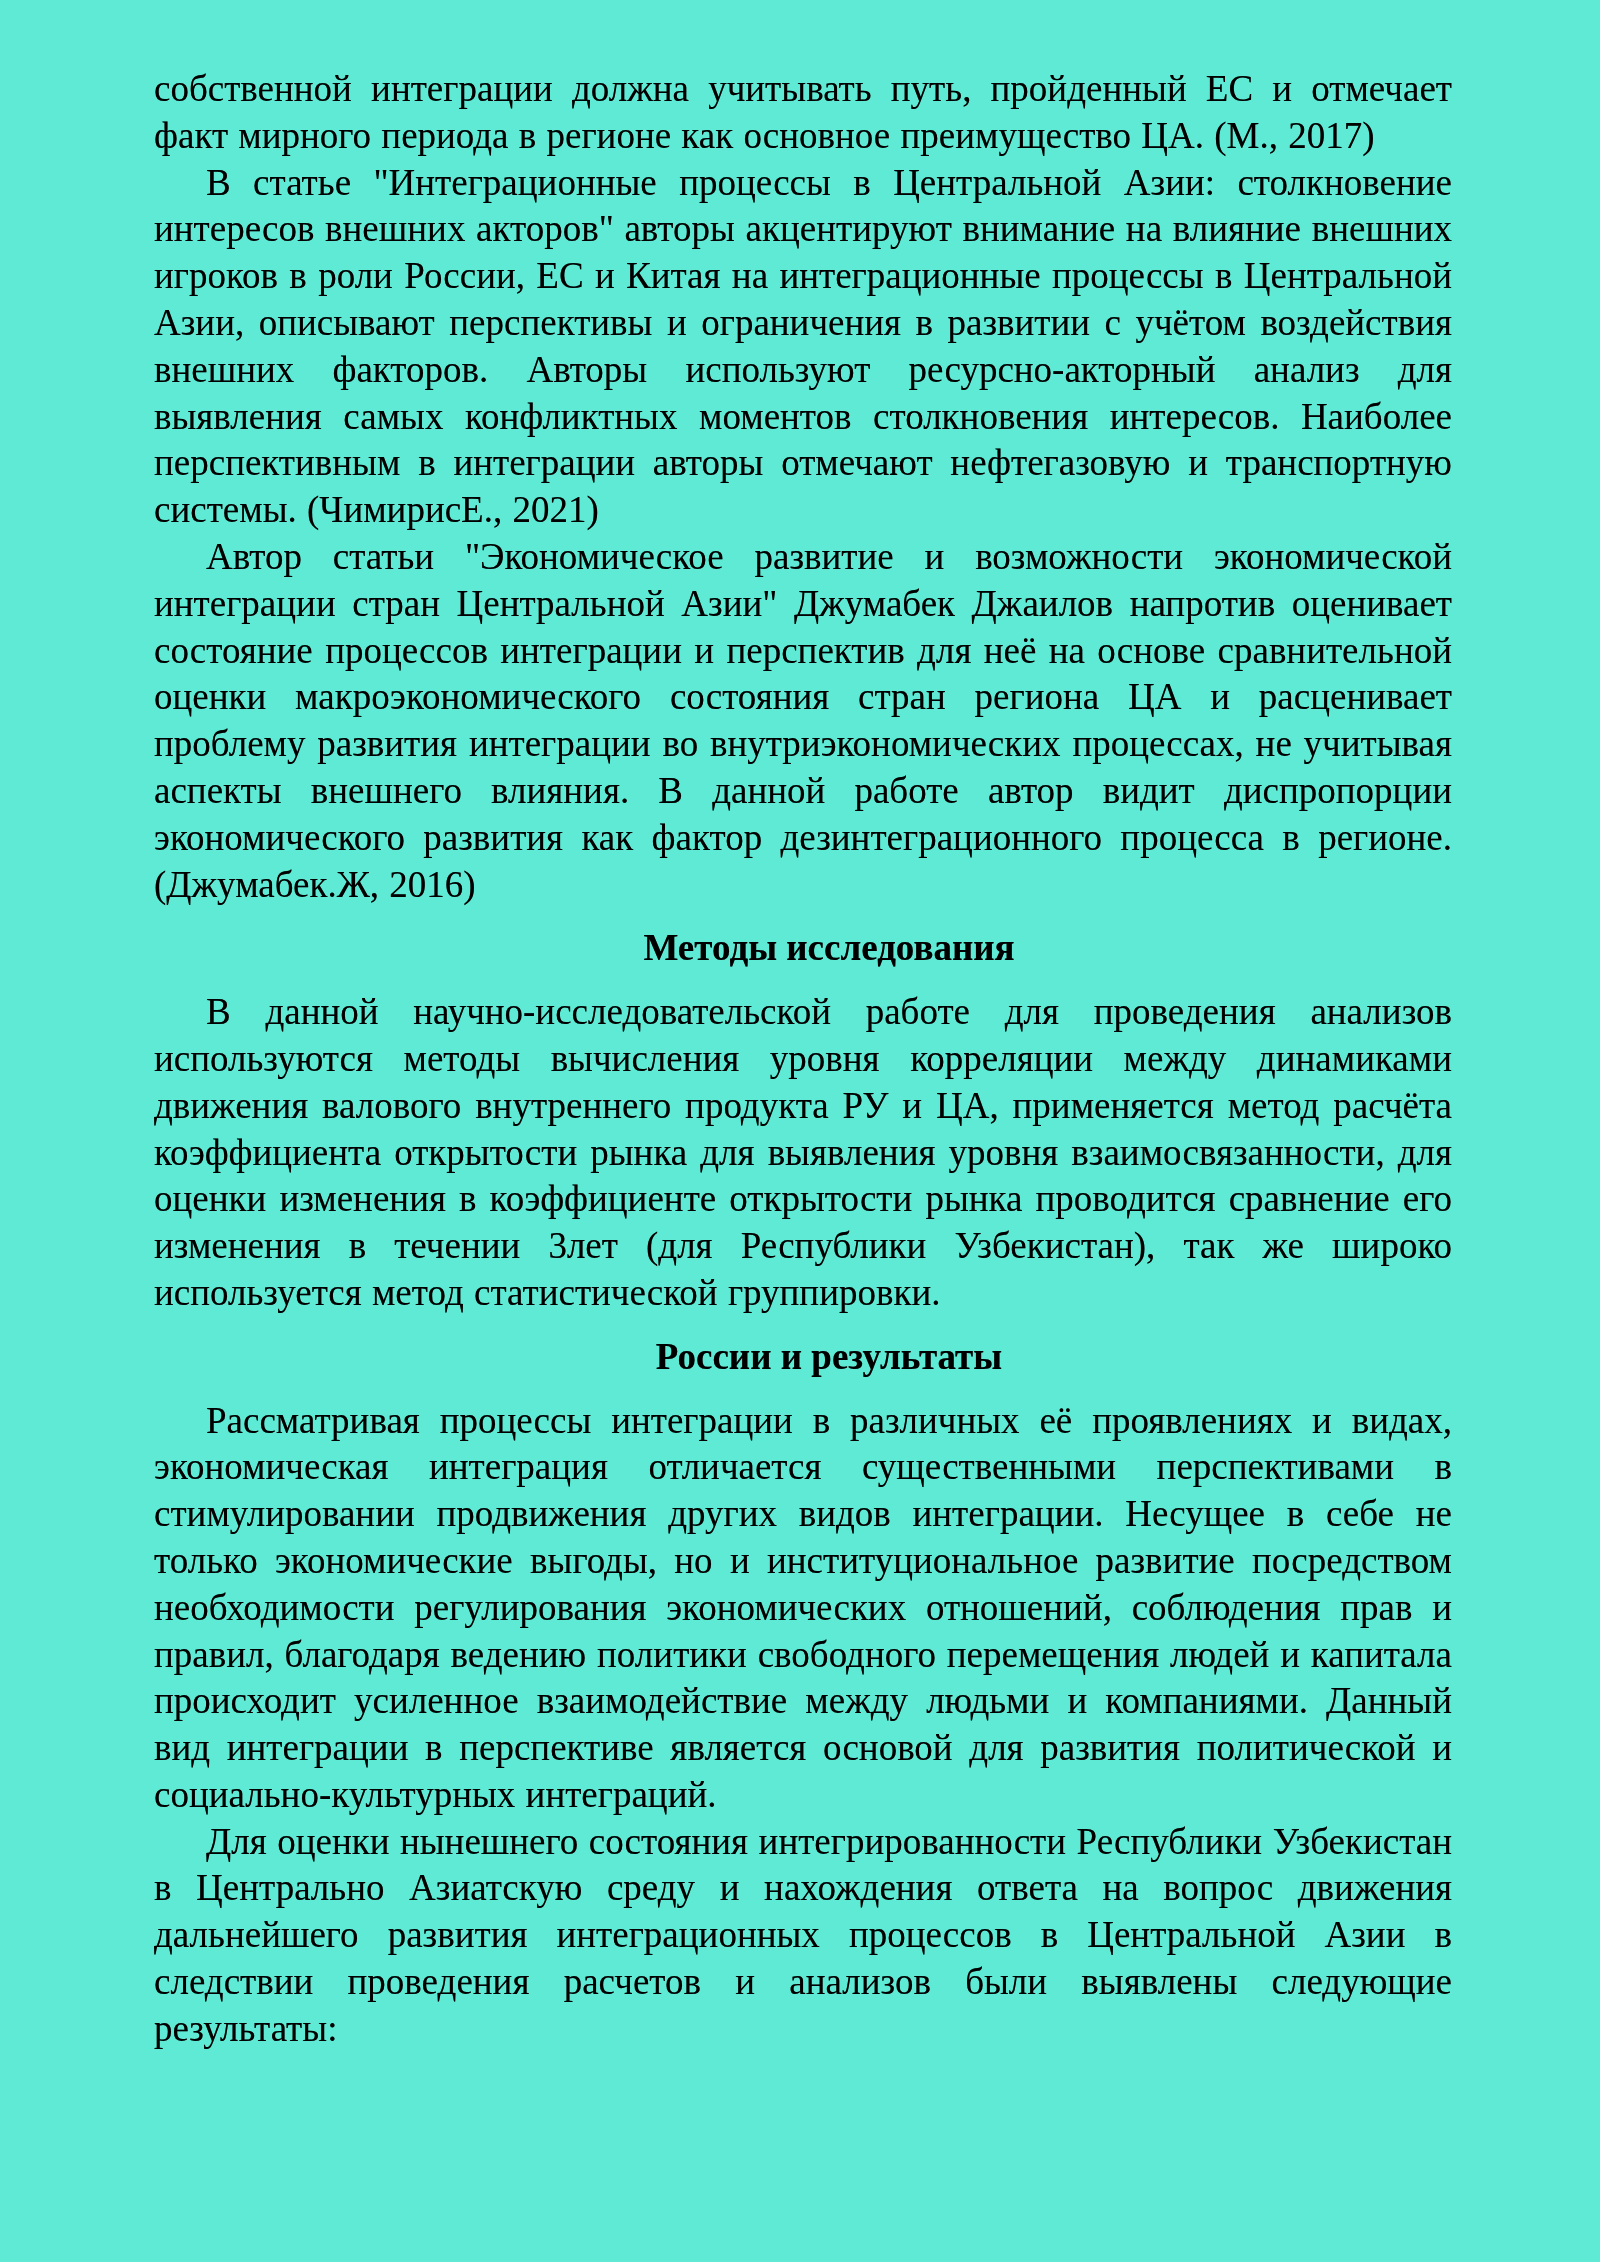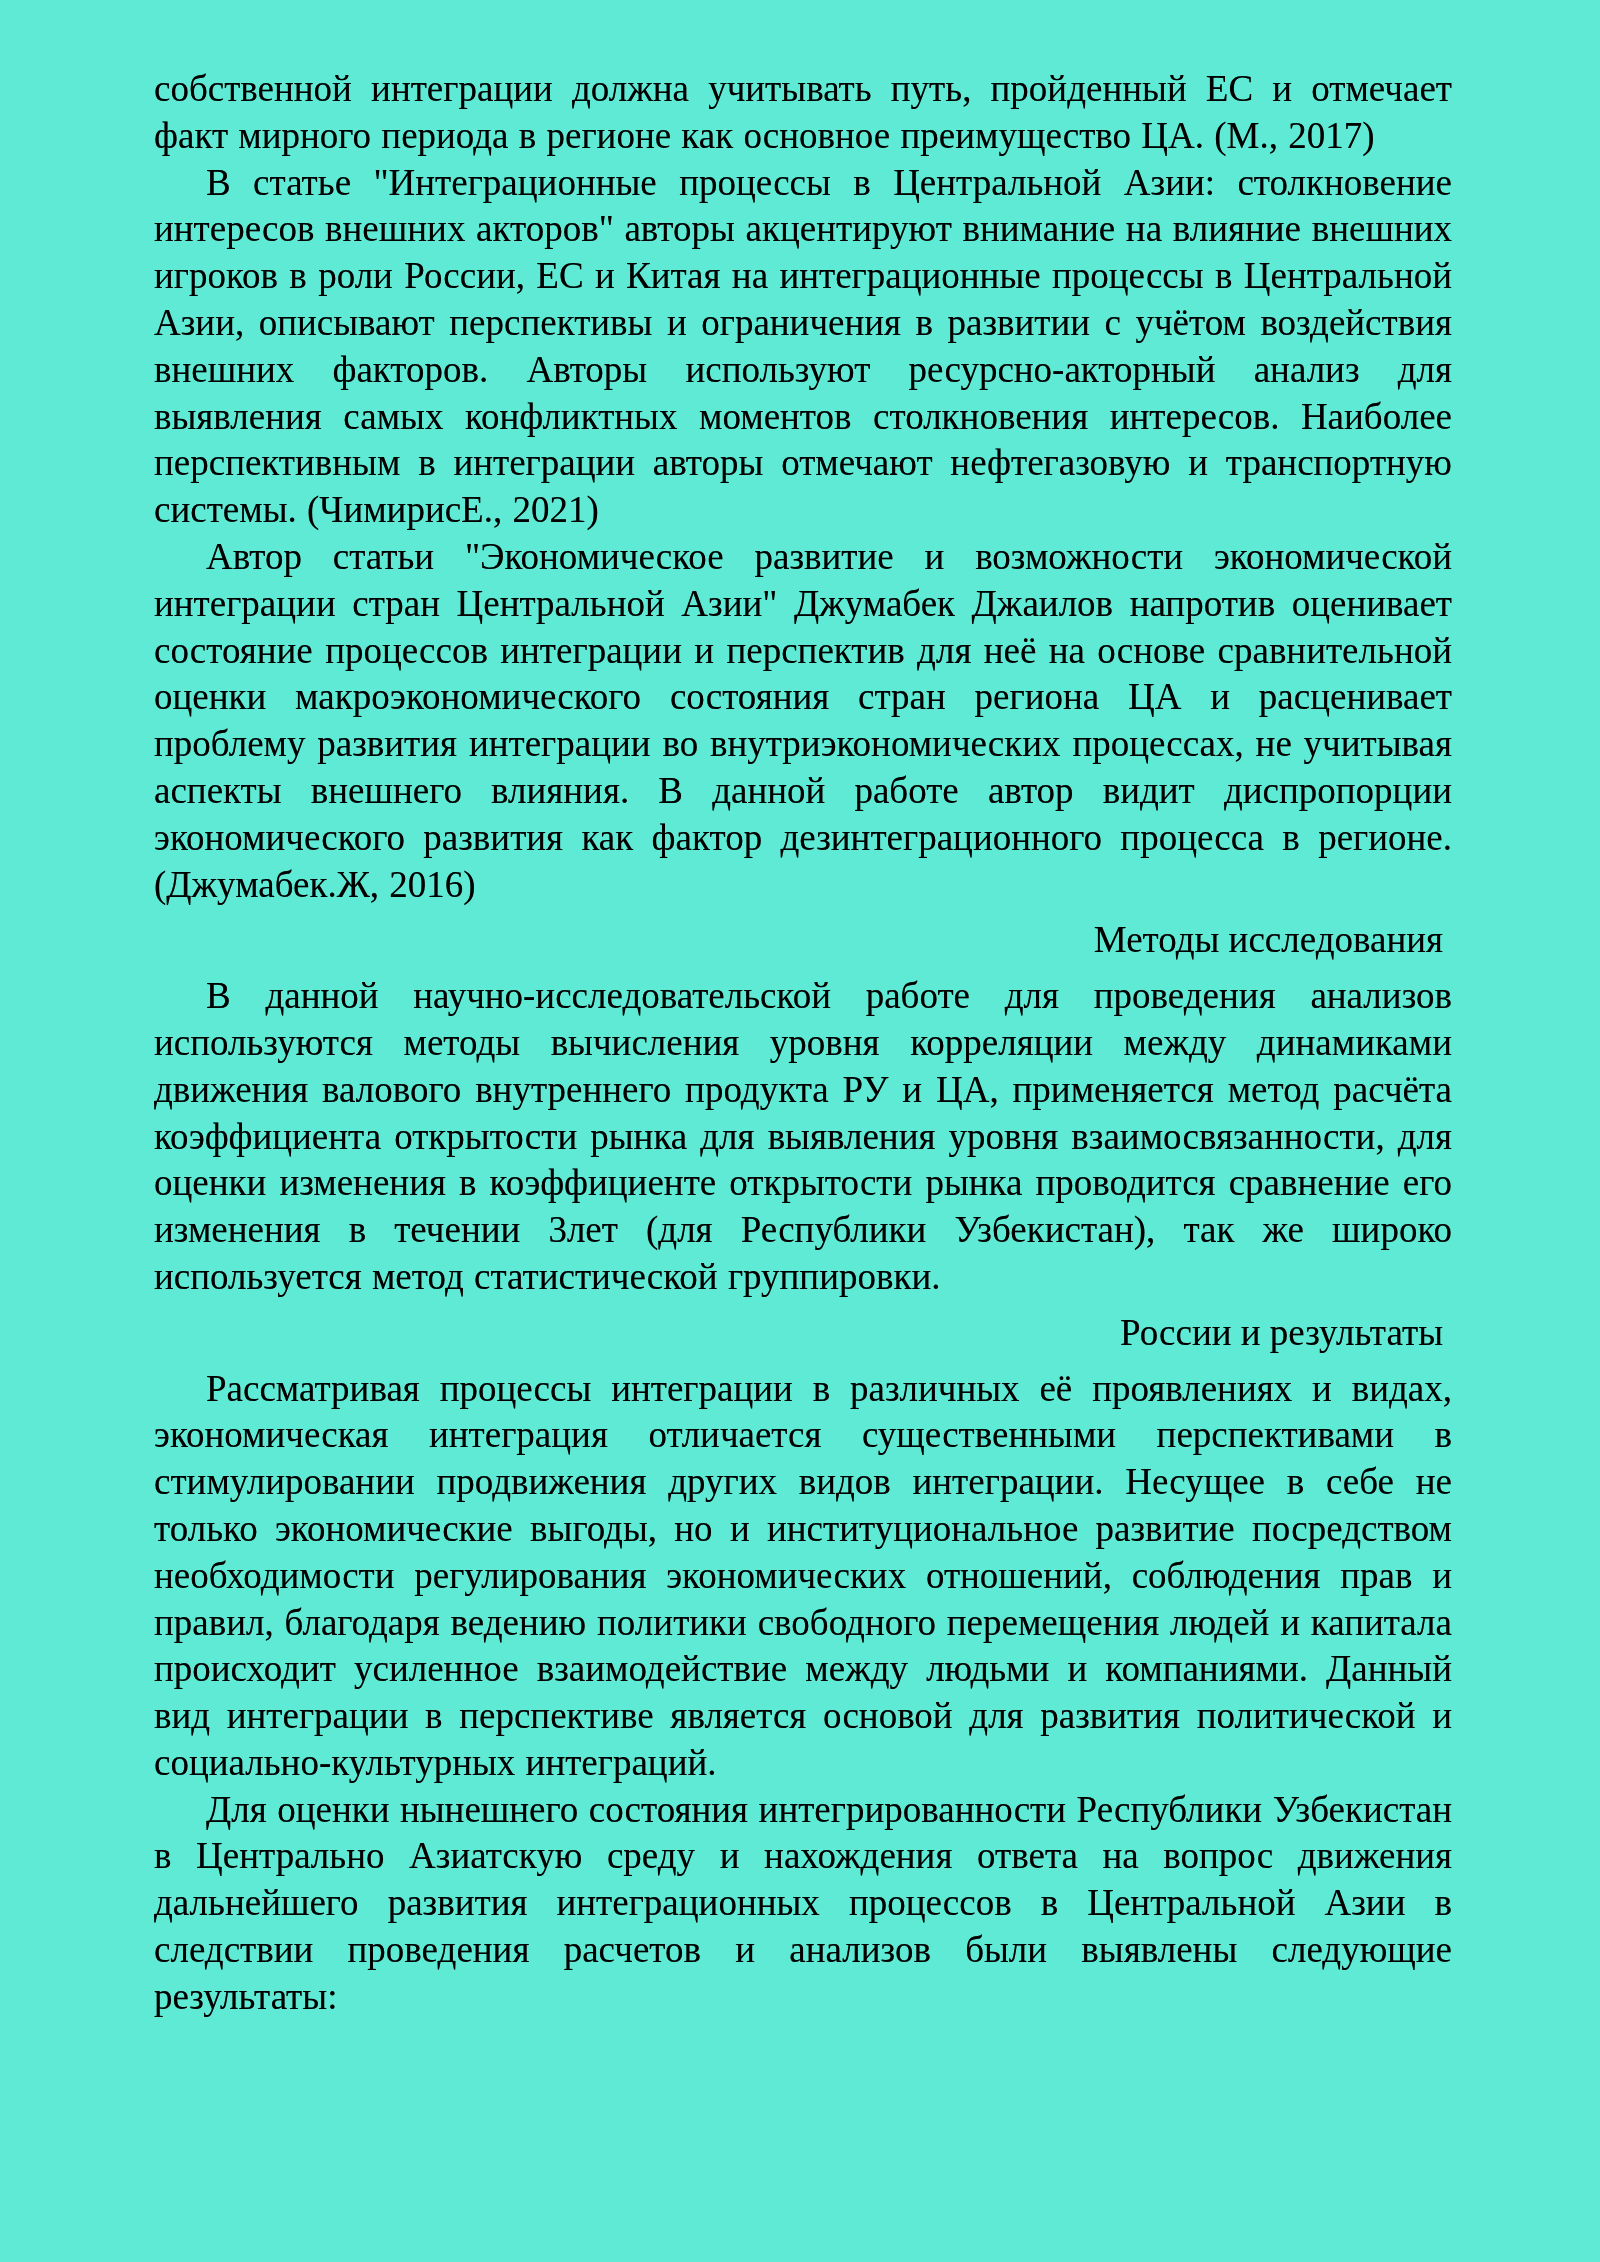--- a/index.html
+++ b/index.html
@@ -27,25 +27,25 @@
   .para {
     margin: 0;
     text-align: justify;
     text-indent: 52px;
     word-spacing: 1px;
   }
   .para.no-indent {
     text-indent: 0;
   }
   .heading {
-    margin: 9px;
-    font-weight: normal;
+    margin: 17px;
+    font-weight: bold;
     font-size: 37px;
     line-height: 46.8px;
-    text-align: right;
+    text-align: center;
     text-indent: 52px;
   }
 </style>
 </head>
 <body>
 
 <div class="page">
   <p class="para no-indent">собственной интеграции должна учитывать путь, пройденный ЕС и отмечает факт мирного периода в регионе как основное преимущество ЦА. (М., 2017)</p>
 
   <p class="para">В статье "Интеграционные процессы в Центральной Азии: столкновение интересов внешних акторов" авторы акцентируют внимание на влияние внешних игроков в роли России, ЕС и Китая на интеграционные процессы в Центральной Азии, описывают перспективы и ограничения в развитии с учётом воздействия внешних факторов. Авторы используют ресурсно-акторный анализ для выявления самых конфликтных моментов столкновения интересов. Наиболее перспективным в интеграции авторы отмечают нефтегазовую и транспортную системы. (ЧимирисЕ., 2021)</p>

